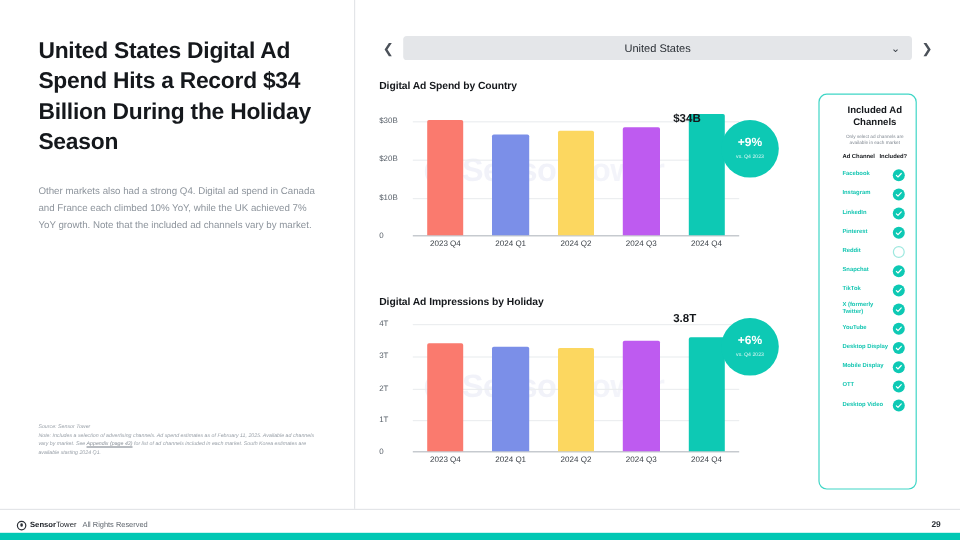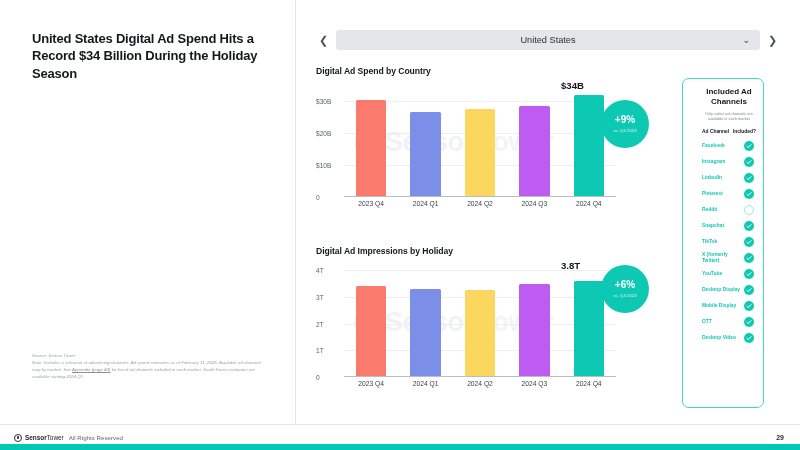--- a/index.html
+++ b/index.html
@@ -12,21 +12,21 @@
   .slide { position: relative; width: 800px; height: 450px; background: #fff; }
 
   
   .left-panel {
     position: absolute; left: 0; top: 0;
     width: 296px; height: 424px;
     border-right: 1px solid #e3e5e8;
     padding: 30px 28px 0 32px;
   }
   .headline {
-    font-size: 13px; line-height: 1.33; font-weight: bold;
+    font-size: 19px; line-height: 1.33; font-weight: bold;
     color: #15181c; letter-spacing: -0.2px;
   }
   .body-copy {
     margin-top: 22px;
     font-size: 8.1px; line-height: 1.72; color: #8d949c;
   }
   .body-copy p + p { margin-top: 11px; }
 
   .footnote {
     position: absolute; left: 32px; bottom: 44px; width: 232px;
@@ -195,20 +195,21 @@
   .chk.off { background: #fff; border: 1px solid #9de8df; }
 </style>
 </head>
 <body>
 
 <div class="slide">
 
   <div class="left-panel">
     <div class="headline">United States Digital Ad Spend Hits a Record $34 Billion During the Holiday Season</div>
     <div class="body-copy">
+      <p>Other markets also had a strong Q4. Digital ad spend in Canada and France each climbed 10% YoY, while the UK achieved 7% YoY growth. Note that the included ad channels vary by market.</p>
     </div>
     <div class="footnote">
       <div class="src">Source: Sensor Tower</div>
       <div>
         <span>Note: Includes a selection of advertising channels. Ad spend estimates as of</span>
         <span>February 11, 2025. Available ad channels vary by market. See </span><span class="lnk">Appendix (page 43)</span>
         <span>for list of ad channels included in each market. South Korea estimates are</span>
         <span>available starting 2024 Q1.</span>
       </div>
     </div>
@@ -259,21 +260,21 @@
             </div>
           </div>
           <div class="x-labels">
             <div class="x-label">2023 Q4</div>
             <div class="x-label">2024 Q1</div>
             <div class="x-label">2024 Q2</div>
             <div class="x-label">2024 Q3</div>
             <div class="x-label">2024 Q4</div>
           </div>
         </div>
-      <div class="peak-label" style="left:245px; top:14px;">$34B</div>
+      <div class="peak-label" style="left:245px; top:28px;">$34B</div>
     </div>
     <div class="badge" style="left:305px; top:100px;">
       <span class="badge-value">+9%</span>
       <span class="badge-sub">vs. Q4 2023</span>
     </div>
 
     <div class="chart-block" style="left:20px; top:246px;">
       <div class="chart-title">Digital Ad Impressions by Holiday</div>
       <div class="plot" id="plot1">
         <div class="watermark" style="left:38px; top:42px;">

